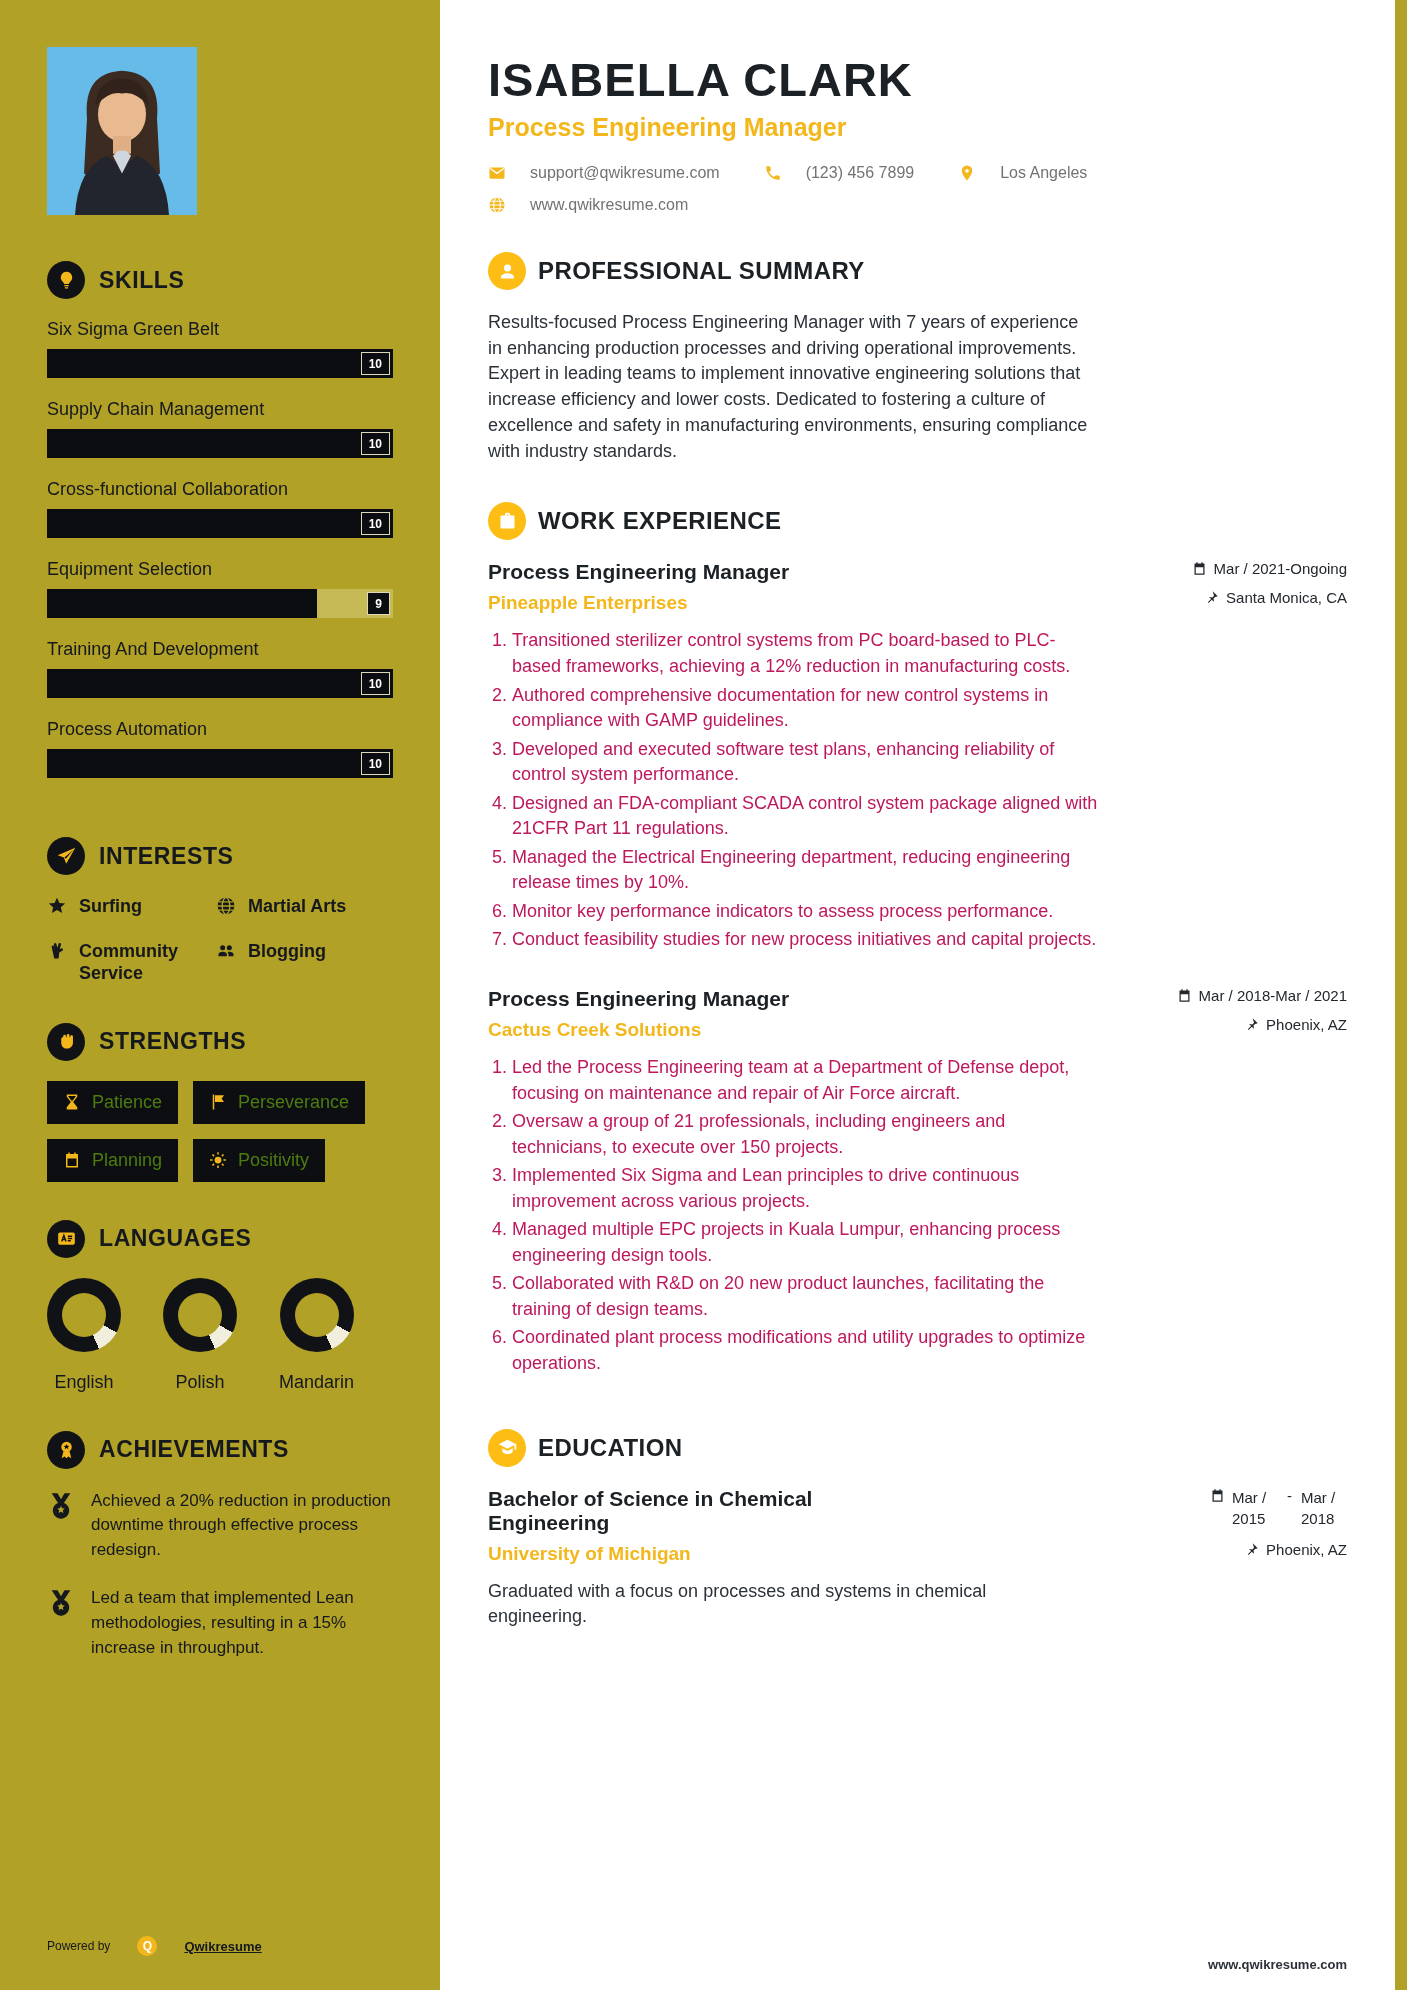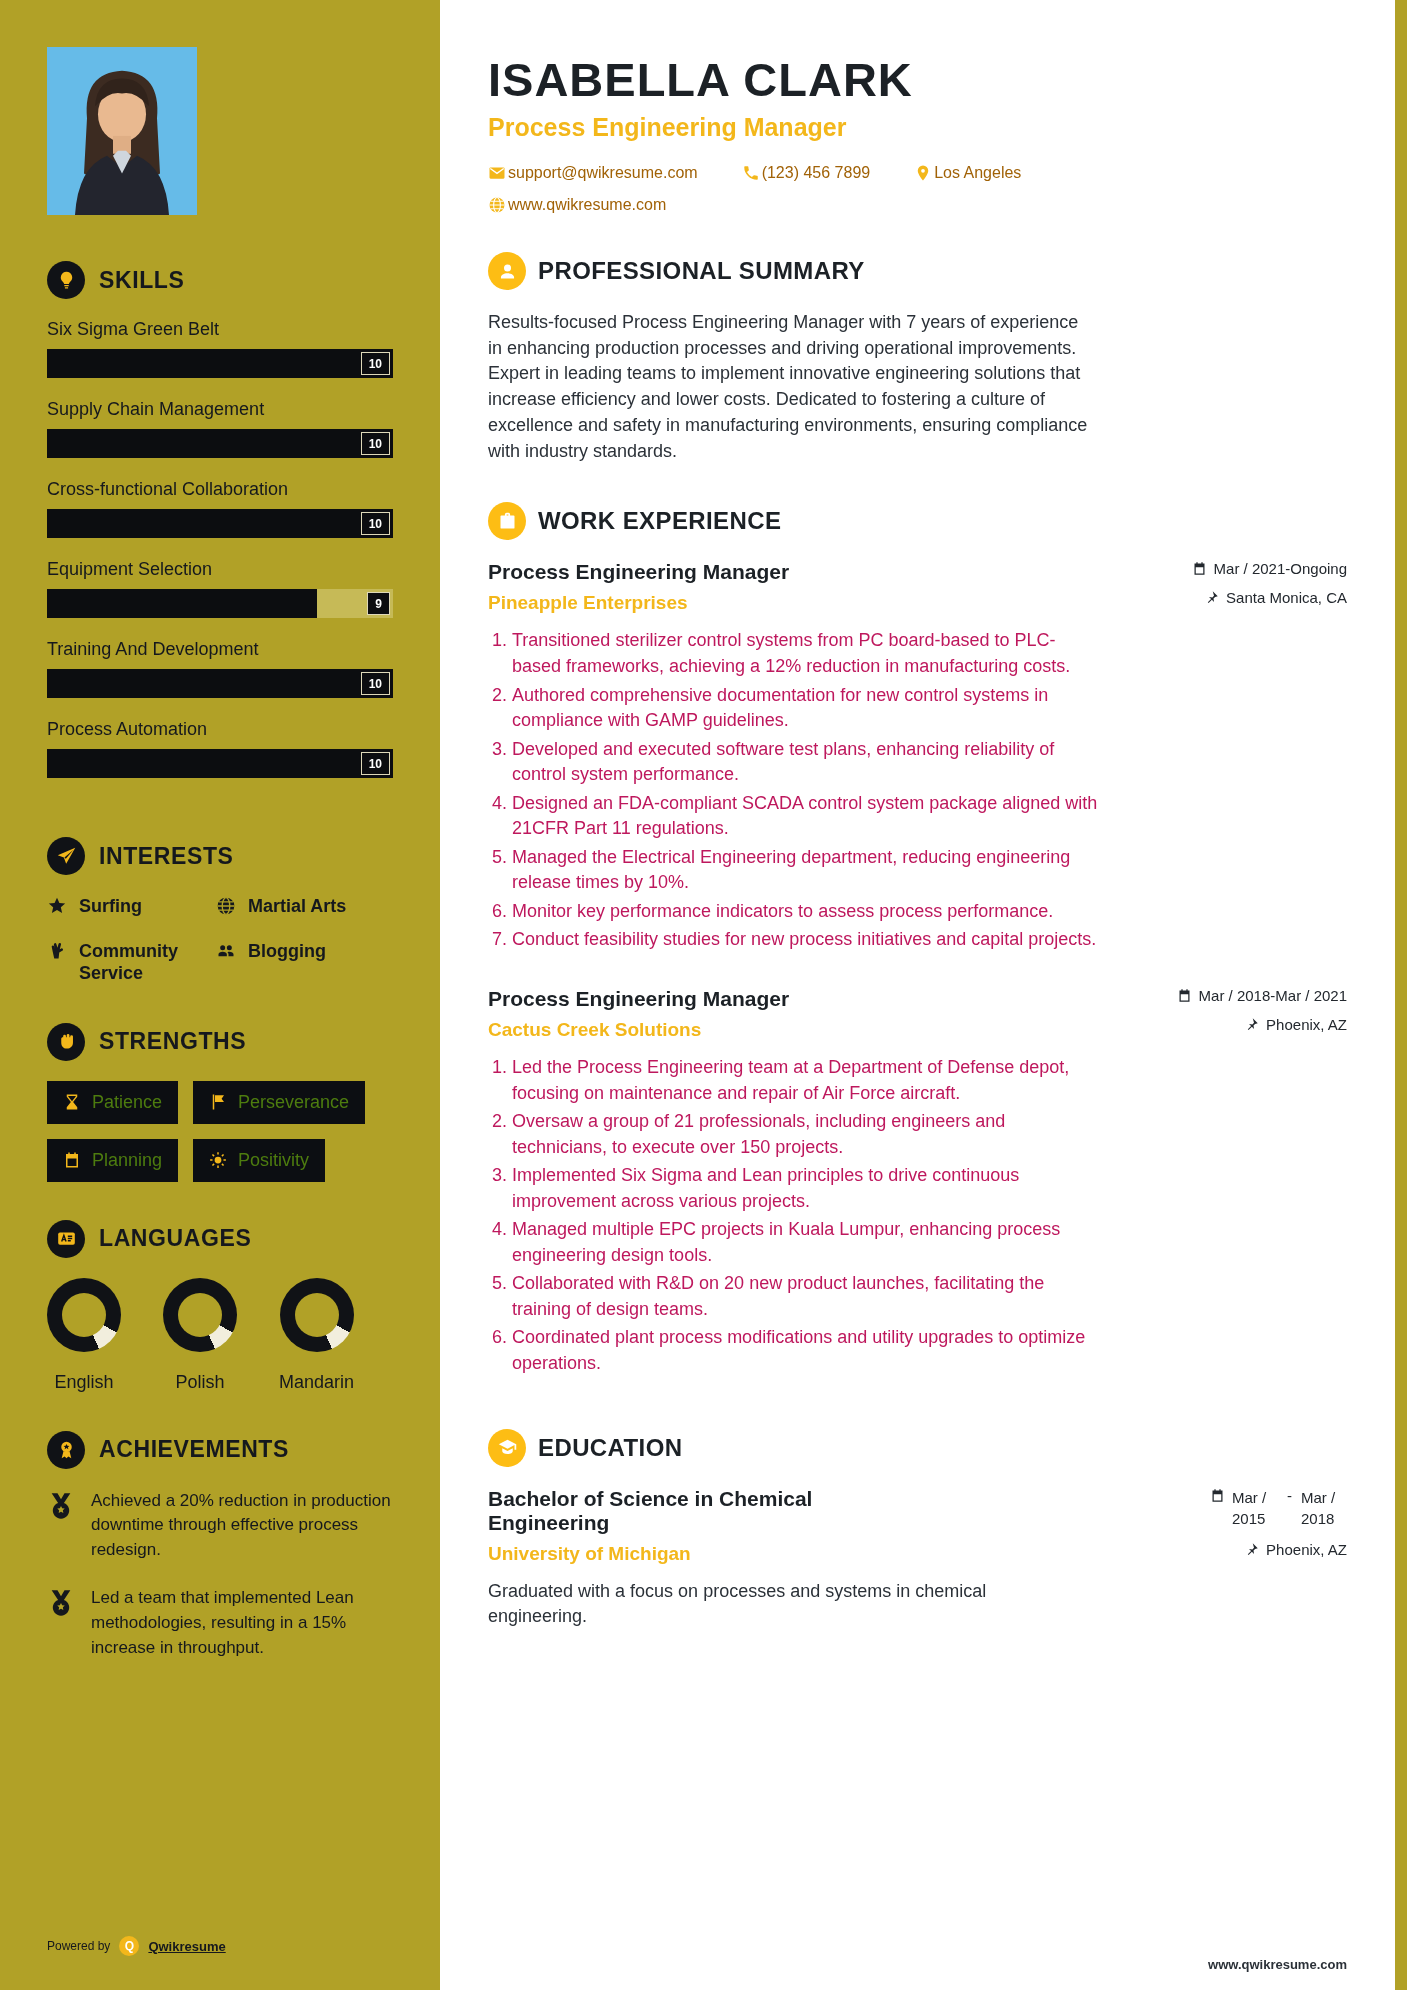--- a/index.html
+++ b/index.html
@@ -35,31 +35,31 @@
   .langs { display:flex; gap:42px; }
   .lang { display:flex; flex-direction:column; align-items:center; gap:20px; }
   .donut { width:74px; height:74px; border-radius:50%; background:conic-gradient(#101216 0 118deg, #f2eedd 118deg 156deg, #101216 156deg 360deg); position:relative; }
   .donut::after { content:""; position:absolute; inset:15px; border-radius:50%; background:#b1a127; }
   .lang-label { font-size:18px; font-weight:500; }
 
   .ach-item { display:flex; gap:16px; margin-bottom:24px; align-items:flex-start; }
   .ach-item svg { width:28px; height:28px; flex:0 0 28px; margin-top:2px; }
   .ach-item p { font-size:17px; line-height:1.45; font-weight:500; color:#15181d; }
 
-  .side-footer { margin-top:auto; display:flex; align-items:center; gap:9px; font-size:12px; color:#15181d; }
+  .side-footer { margin-top:auto; display:flex; align-items:center; gap:27px; font-size:12px; color:#15181d; }
   .logo-dot { width:20px; height:20px; border-radius:50%; background:#f3b71b; color:#fff; display:flex; align-items:center; justify-content:center; font-size:12px; font-weight:700; }
   .brand-link { font-size:13px; font-weight:600; color:#15181d; text-decoration:underline;text-align:right; }
 
   
   .main { flex:1; padding:52px 48px 40px 48px; position:relative; }
   .name { font-size:47px; font-weight:800; letter-spacing:1px; color:#1c2126; }
   .job-title { font-size:25px; font-weight:600; color:#f3b71b; margin-top:6px; }
   .contact-rows { margin-top:22px; }
   .contact-row { display:flex; align-items:center; gap:10px; margin-bottom:14px; }
-  .contact-item { display:flex; align-items:center; gap:2px; margin-right:34px; font-size:16px; font-weight:500; color:#a16207; }
+  .contact-item { display:flex; align-items:center; gap:24px; margin-right:34px; font-size:16px; font-weight:500; color:#737373; }
   .contact-item svg { width:18px; height:18px; }
 
   .mhead { display:flex; align-items:center; gap:12px; margin-bottom:20px; }
   .mhead .circ { width:38px; height:38px; border-radius:50%; background:#fdbd14; display:flex; align-items:center; justify-content:center; flex:0 0 38px; }
   .mhead .circ svg { width:21px; height:21px; }
   .mhead h2 { font-size:24px; font-weight:800; letter-spacing:.4px; color:#1c2126; }
 
   .msect { margin-top:38px; }
   .para { font-size:18px; line-height:1.43; color:#2b3138; max-width:600px; }
 

